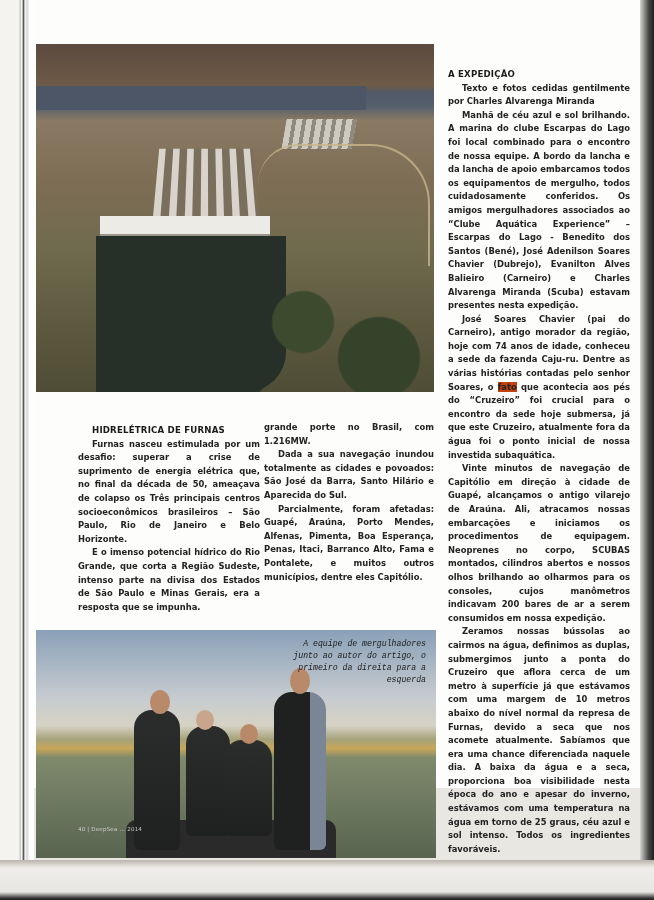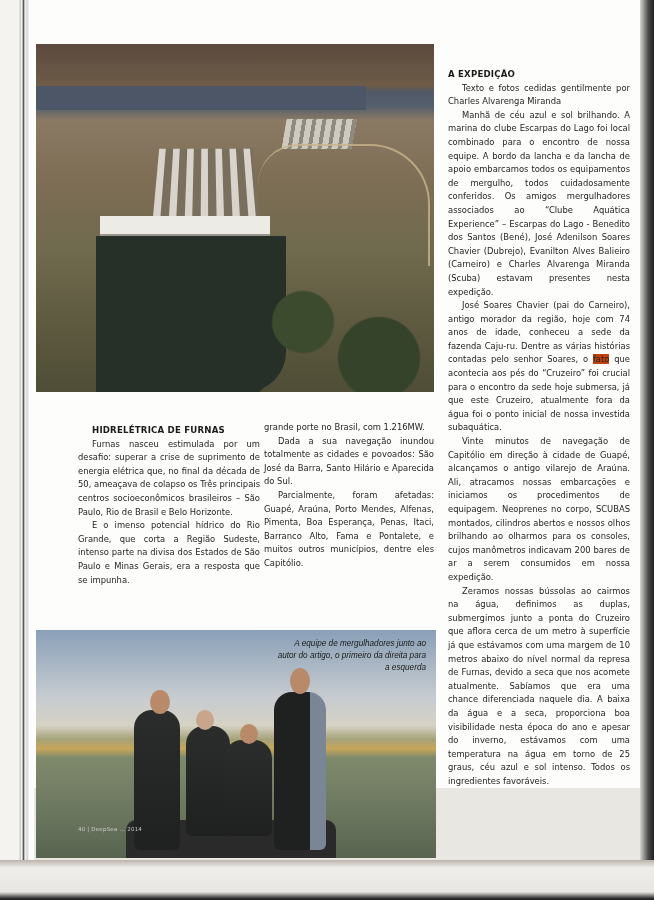--- a/index.html
+++ b/index.html
@@ -50,35 +50,35 @@
     .photo-divers {
       left: 2px; top: 630px; width: 400px; height: 228px;
       background: linear-gradient(180deg, #8aa0b8 0%, #c7ccd0 30%, #d6d2c4 42%, #a5a27a 48%, #c8a65a 52%, #7f8a6c 56%, #6f7a62 75%, #596450 100%);
     }
     .diver { position:absolute; background: linear-gradient(180deg,#2b2d2c 0%, #1f2120 100%); border-radius: 18px 18px 6px 6px; }
     .diver-head { position:absolute; background:#b98a6a; border-radius:50%; }
     .boat { position:absolute; left:90px; top:190px; width:210px; height:38px; background:#2a2a2a; border-radius: 10px 10px 0 0; }
 
     .caption {
       position: absolute; right: 10px; top: 8px; width: 150px;
-      font-family: Liberation Sans, sans-serif; font-style: italic;
+      font-family: Liberation Mono, monospace; font-style: italic;
       font-size: 8.2px; line-height: 12px; color: #1a1a1a; text-align: right;
     }
     .folio {
       position: absolute; left: 42px; top: 196px;
       font-size: 5.5px; color: #ddd; letter-spacing: .2px; opacity: .85;
     }
 
     .col {
       position: absolute;
       font-family: "DejaVu Sans", sans-serif;
       font-size: 8.4px; line-height: 13.6px; color: #232323;
       text-align: justify;
     }
-    .col p { margin: 0; text-indent: 14px; }
+    .col p { margin: 0; text-indent: 14px; font-weight: bold; }
     .col p.noindent { text-indent: 0; }
     .col h2 {
       margin: 0; font-size: 8.6px; font-weight: bold; letter-spacing: .2px; color: #1a1a1a;
     }
     .col-right { left: 414px; top: 68px; width: 182px; }
     .col-a { left: 44px; top: 407px; width: 182px; margin-top: 17px; }
     .col-b { left: 230px; top: 421px; width: 170px; }
     .col-a h2 { text-indent: 14px; }
     .highlight { background: #c2410c; }
   </style>
@@ -104,21 +104,21 @@
     <h2>A EXPEDIÇÃO</h2>
     <p>Texto e fotos cedidas gentilmente por Charles Alvarenga Miranda</p>
     <p>Manhã de céu azul e sol brilhando. A marina do clube Escarpas do Lago foi local combinado para o encontro de nossa equipe. A bordo da lancha e da lancha de apoio embarcamos todos os equipamentos de mergulho, todos cuidadosamente conferidos. Os amigos mergulhadores associados ao “Clube Aquática Experience” – Escarpas do Lago - Benedito dos Santos (Bené), José Adenilson Soares Chavier (Dubrejo), Evanilton Alves Balieiro (Carneiro) e Charles Alvarenga Miranda (Scuba) estavam presentes nesta expedição.</p>
     <p><span>José Soares Chavier (pai do Carneiro), antigo morador da região, hoje com 74 anos de idade, conheceu a sede da fazenda Caju-ru. Dentre as várias histórias contadas pelo senhor Soares, o</span> <span class="highlight">fato</span> <span>que acontecia aos pés do “Cruzeiro” foi crucial para o encontro da sede hoje submersa, já que este Cruzeiro, atualmente fora da água foi o ponto inicial de nossa investida subaquática.</span></p>
     <p>Vinte minutos de navegação de Capitólio em direção à cidade de Guapé, alcançamos o antigo vilarejo de Araúna. Ali, atracamos nossas embarcações e iniciamos os procedimentos de equipagem. Neoprenes no corpo, SCUBAS montados, cilindros abertos e nossos olhos brilhando ao olharmos para os consoles, cujos manômetros indicavam 200 bares de ar a serem consumidos em nossa expedição.</p>
     <p>Zeramos nossas bússolas ao cairmos na água, definimos as duplas, submergimos junto a ponta do Cruzeiro que aflora cerca de um metro à superfície já que estávamos com uma margem de 10 metros abaixo do nível normal da represa de Furnas, devido a seca que nos acomete atualmente. Sabíamos que era uma chance diferenciada naquele dia. A baixa da água e a seca, proporciona boa visibilidade nesta época do ano e apesar do inverno, estávamos com uma temperatura na água em torno de 25 graus, céu azul e sol intenso. Todos os ingredientes favoráveis.</p>
   </div>
 
   <div class="col col-a">
     <h2>HIDRELÉTRICA DE FURNAS</h2>
-    <p>Furnas nasceu estimulada por um desafio: superar a crise de suprimento de energia elétrica que, no final da década de 50, ameaçava de colapso os Três principais centros socioeconômicos brasileiros – São Paulo, Rio de Brasil e Belo Horizonte.</p>
+    <p>Furnas nasceu estimulada por um desafio: superar a crise de suprimento de energia elétrica que, no final da década de 50, ameaçava de colapso os Três principais centros socioeconômicos brasileiros – São Paulo, Rio de Janeiro e Belo Horizonte.</p>
     <p>E o imenso potencial hídrico do Rio Grande, que corta a Região Sudeste, intenso parte na divisa dos Estados de São Paulo e Minas Gerais, era a resposta que se impunha.</p>
   </div>
 
   <div class="col col-b">
     <p class="noindent">grande porte no Brasil, com 1.216MW.</p>
     <p>Dada a sua navegação inundou totalmente as cidades e povoados: São José da Barra, Santo Hilário e Aparecida do Sul.</p>
     <p>Parcialmente, foram afetadas: Guapé, Araúna, Porto Mendes, Alfenas, Pimenta, Boa Esperança, Penas, Itaci, Barranco Alto, Fama e Pontalete, e muitos outros municípios, dentre eles Capitólio.</p>
   </div>
 
   <div class="photo photo-divers">

